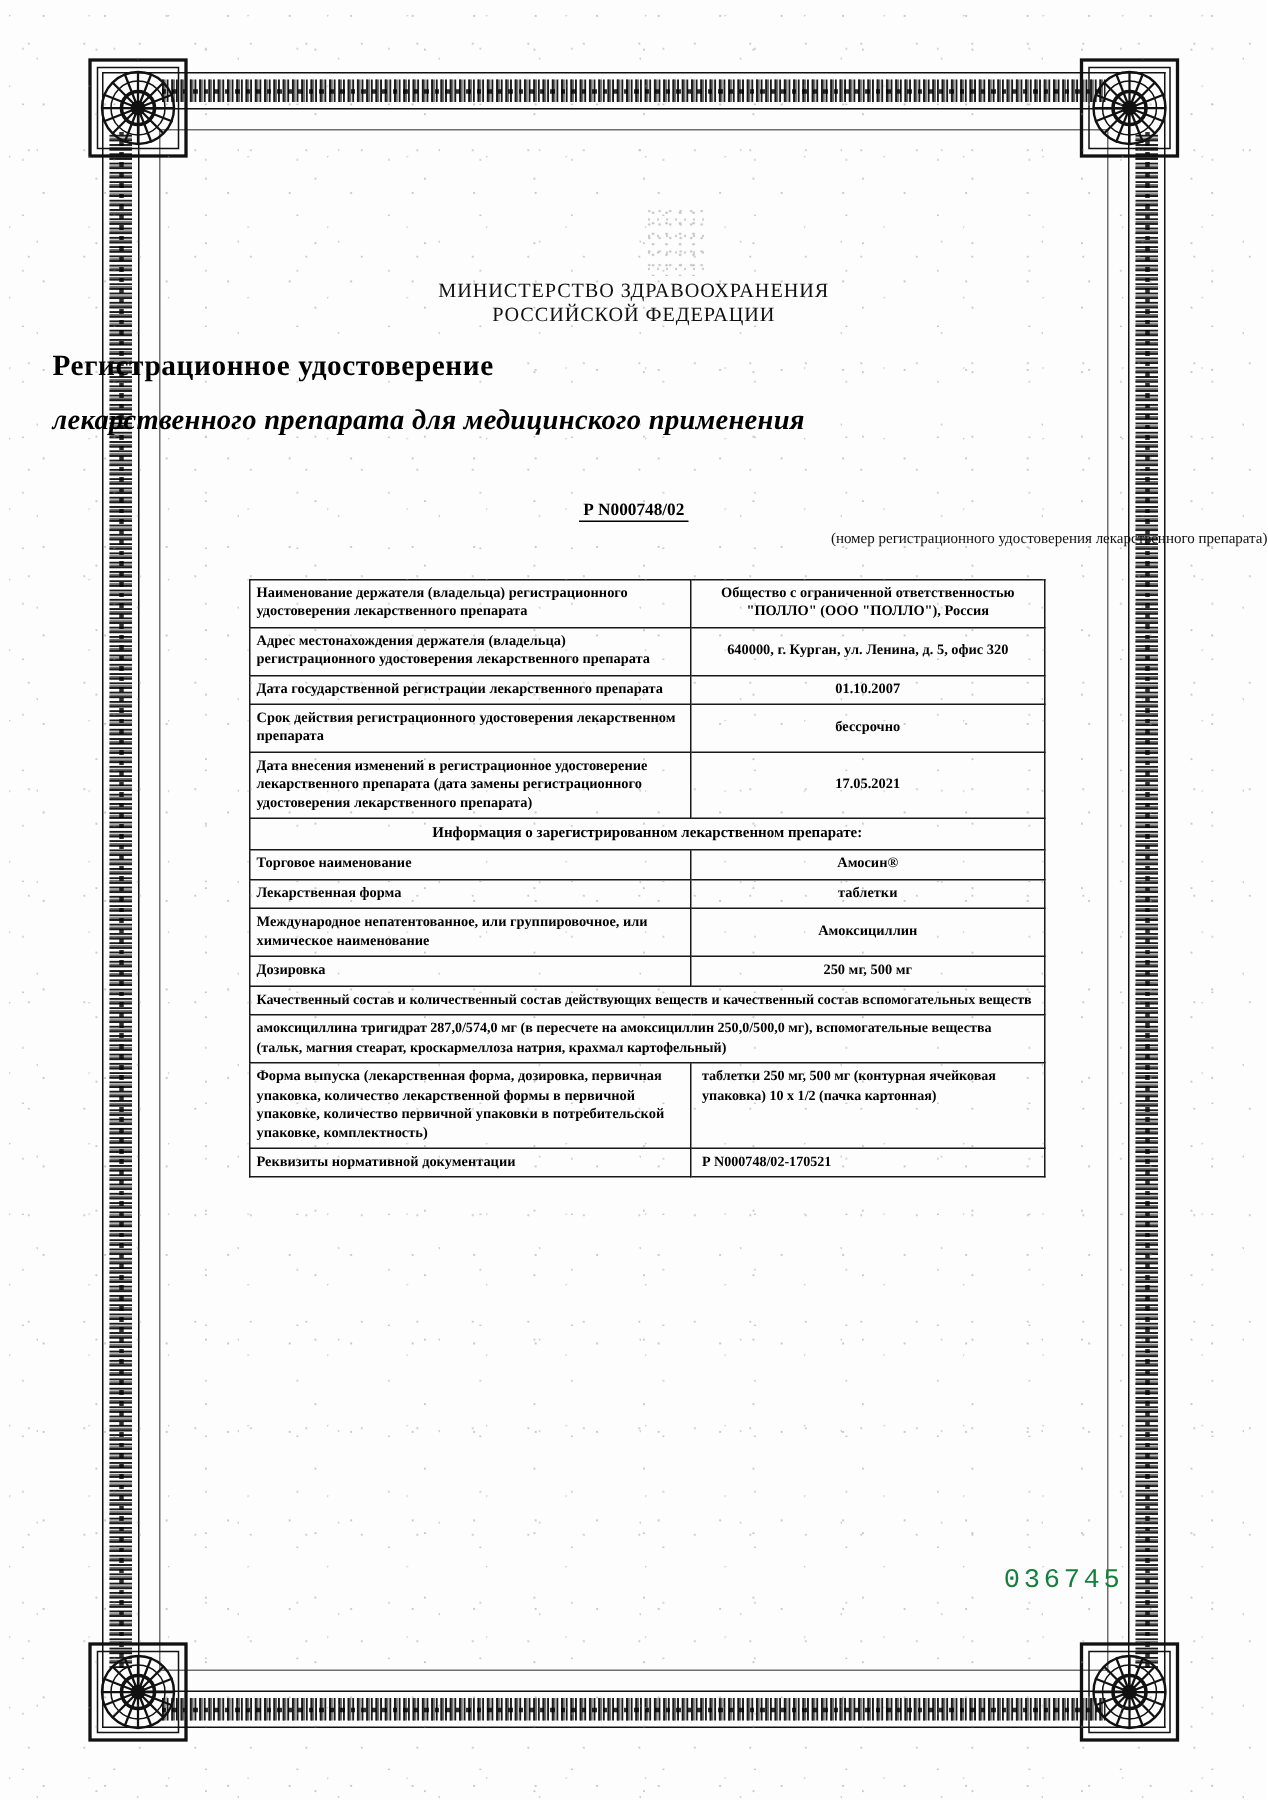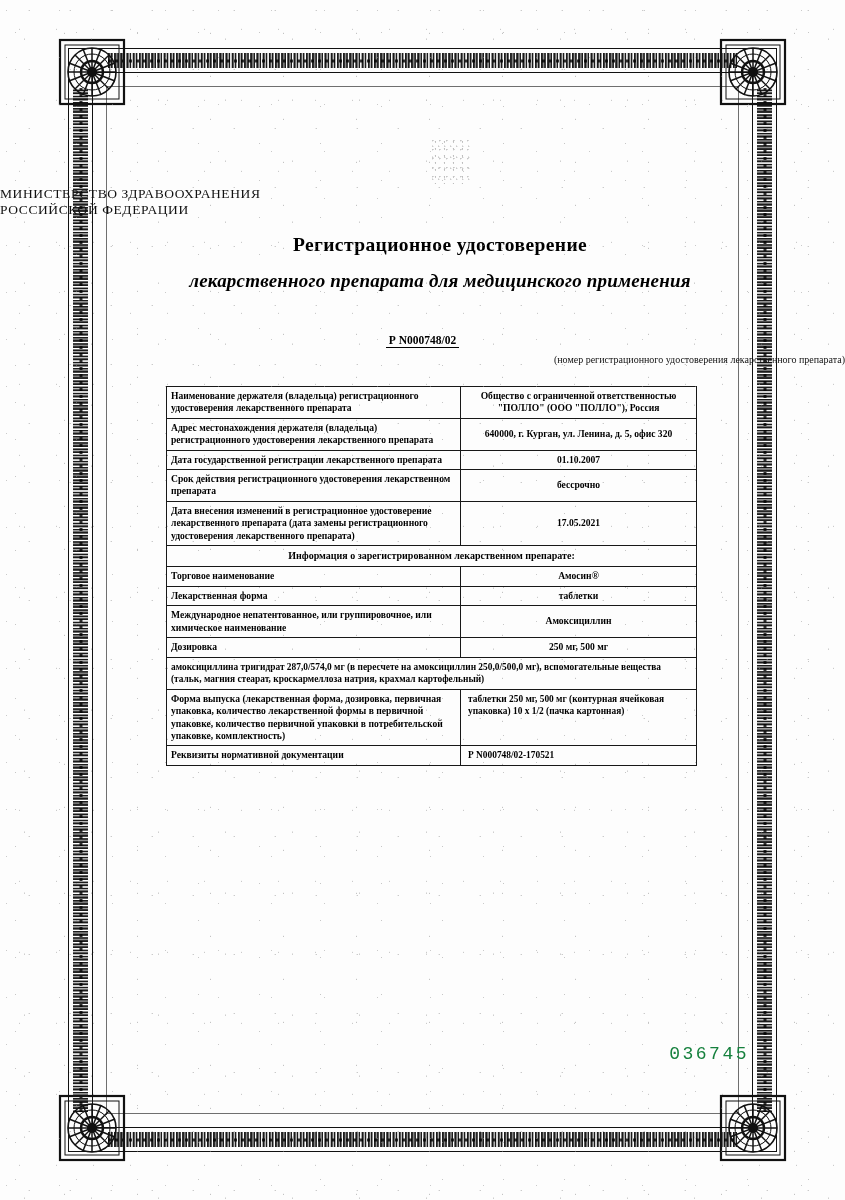--- a/index.html
+++ b/index.html
@@ -105,33 +105,33 @@
   #doc-body {
     position: absolute;
     left: 0; right: 0; top: 0;
     z-index: 10;
   }
 
   .ministry {
     position: absolute;
     left: 0; right: 0;
     top: 186px;
-    text-align: left;
+    text-align: center;
     font-size: 13.5px;
     letter-spacing: .6px;
     line-height: 16px;
     color: #111;
     font-family: "Liberation Serif", serif;
   }
 
   .cert-title {
     position: absolute;
     left: 0; right: 0;
     top: 234px;
-    text-align: center;
+    text-align: left;
     font-weight: bold;
     color: #000;
     font-family: "Liberation Serif", serif;
     padding-left: 35px;
   }
   .cert-title .line1 {
     font-size: 19.5px;
     letter-spacing: .4px;
     display:block;
   }
@@ -405,20 +405,23 @@
       </tr>
       <tr>
         <td class="label">Международное непатентованное, или группировочное, или химическое наименование</td>
         <td class="value">Амоксициллин</td>
       </tr>
       <tr>
         <td class="label">Дозировка</td>
         <td class="value">250 мг, 500 мг</td>
       </tr>
       <tr>
+        <td class="full-text" colspan="2">Качественный состав и количественный состав действующих веществ и качественный состав вспомогательных веществ</td>
+      </tr>
+      <tr>
         <td class="full-text" colspan="2">амоксициллина тригидрат 287,0/574,0 мг (в пересчете на амоксициллин 250,0/500,0 мг), вспомогательные вещества (тальк, магния стеарат, кроскармеллоза натрия, крахмал картофельный)</td>
       </tr>
       <tr>
         <td class="label value-top">Форма выпуска (лекарственная форма, дозировка, первичная упаковка, количество лекарственной формы в первичной упаковке, количество первичной упаковки в потребительской упаковке, комплектность)</td>
         <td class="value-left">таблетки 250 мг, 500 мг (контурная ячейковая упаковка) 10 х 1/2 (пачка картонная)</td>
       </tr>
       <tr>
         <td class="label">Реквизиты нормативной документации</td>
         <td class="value-left">Р N000748/02-170521</td>
       </tr>

